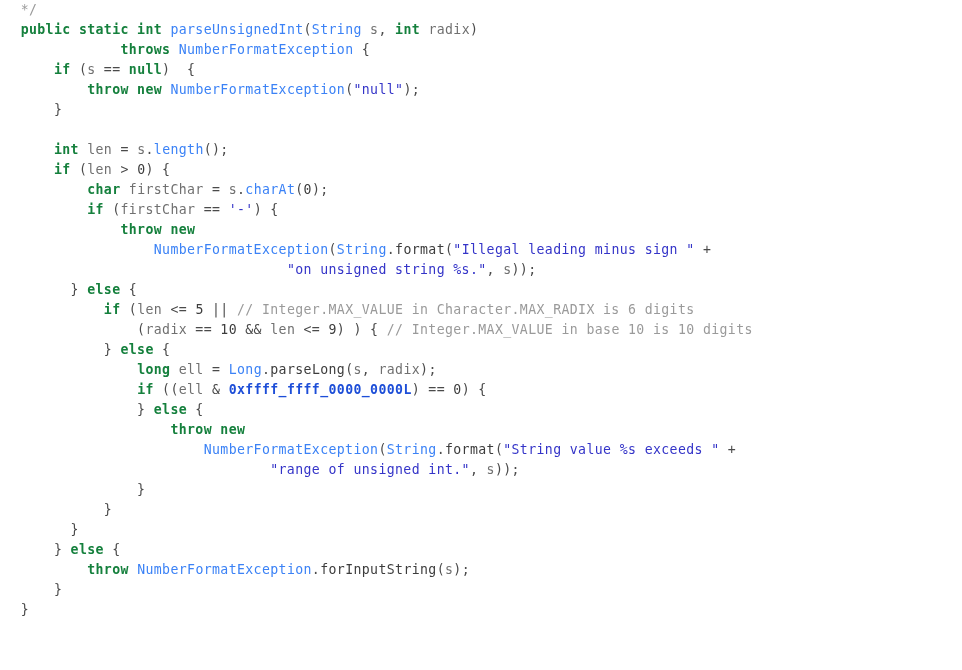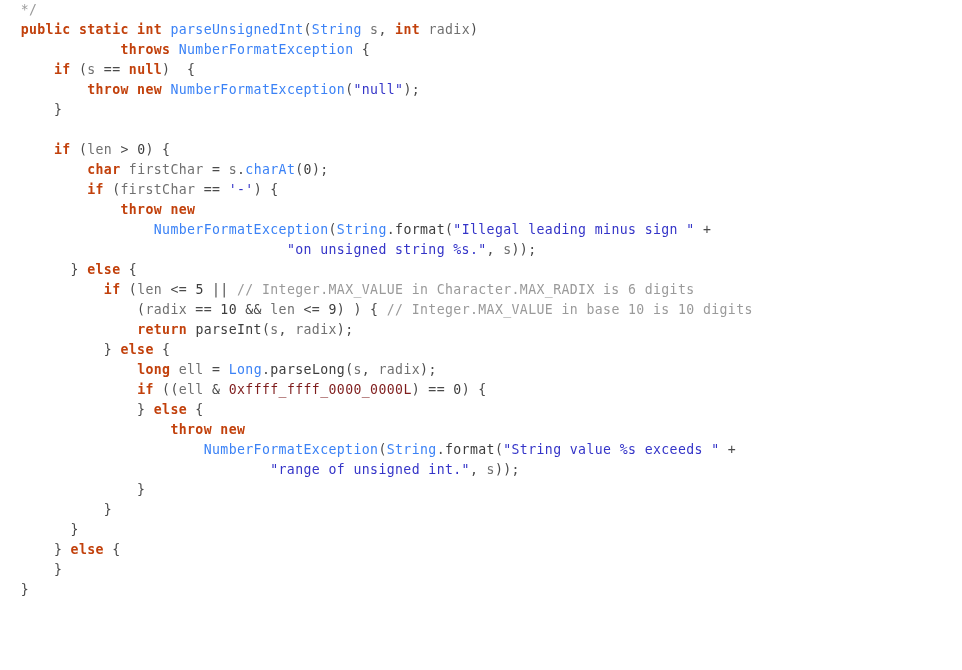--- a/index.html
+++ b/index.html
@@ -28,57 +28,58 @@
     line-height: 20px;
     white-space: pre;
     font-size: 13.2px;
     font-family: "DejaVu Sans Mono", "Liberation Mono", monospace;
     letter-spacing: 0.38px;
     color: #404040;
     padding-left: 4px;
   }
   .tok { white-space: pre; }
   
-  .kw      { color: #c2410c; font-weight: bold; }
+  .kw      { color: #15803d; font-weight: bold; }
   .str     { color: #3434c8; }
   .cmt     { color: #9a9a9a; }
   .typ     { color: #3b82f6; }
   .id      { color: #707070; }
   .num     { color: #3c3c3c; }
-  .numb    { color: #7f1d1d; font-weight: normal; }
+  .numb    { color: #1d4ed8; font-weight: bold; }
   .mth     { color: #3c3c3c; }
   .pun     { color: #4a4a4a; }
 </style>
 </head>
 <body>
 
 <div id="code-listing">
     <div class="code-line"><span class="tok pun">  </span><span class="tok cmt">*/</span></div>
     <div class="code-line"><span class="tok pun">  </span><span class="tok kw">public static int</span><span class="tok pun"> </span><span class="tok typ">parseUnsignedInt</span><span class="tok pun">(</span><span class="tok typ">String</span><span class="tok pun"> </span><span class="tok id">s</span><span class="tok pun">, </span><span class="tok kw">int</span><span class="tok pun"> </span><span class="tok id">radix</span><span class="tok pun">)</span></div>
     <div class="code-line"><span class="tok pun">              </span><span class="tok kw">throws</span><span class="tok pun"> </span><span class="tok typ">NumberFormatException</span><span class="tok pun"> {</span></div>
     <div class="code-line"><span class="tok pun">      </span><span class="tok kw">if</span><span class="tok pun"> (</span><span class="tok id">s</span><span class="tok pun"> == </span><span class="tok kw">null</span><span class="tok pun">)  {</span></div>
     <div class="code-line"><span class="tok pun">          </span><span class="tok kw">throw new</span><span class="tok pun"> </span><span class="tok typ">NumberFormatException</span><span class="tok pun">(</span><span class="tok str">"null"</span><span class="tok pun">);</span></div>
     <div class="code-line"><span class="tok pun">      }</span></div>
     <div class="code-line"><span class="tok pun"></span></div>
+    <div class="code-line"><span class="tok pun">      </span><span class="tok kw">int</span><span class="tok pun"> </span><span class="tok id">len</span><span class="tok pun"> = </span><span class="tok id">s</span><span class="tok pun">.</span><span class="tok typ">length</span><span class="tok pun">();</span></div>
     <div class="code-line"><span class="tok pun">      </span><span class="tok kw">if</span><span class="tok pun"> (</span><span class="tok id">len</span><span class="tok pun"> &gt; </span><span class="tok num">0</span><span class="tok pun">) {</span></div>
     <div class="code-line"><span class="tok pun">          </span><span class="tok kw">char</span><span class="tok pun"> </span><span class="tok id">firstChar</span><span class="tok pun"> = </span><span class="tok id">s</span><span class="tok pun">.</span><span class="tok typ">charAt</span><span class="tok pun">(</span><span class="tok num">0</span><span class="tok pun">);</span></div>
     <div class="code-line"><span class="tok pun">          </span><span class="tok kw">if</span><span class="tok pun"> (</span><span class="tok id">firstChar</span><span class="tok pun"> == </span><span class="tok str">'-'</span><span class="tok pun">) {</span></div>
     <div class="code-line"><span class="tok pun">              </span><span class="tok kw">throw new</span></div>
     <div class="code-line"><span class="tok pun">                  </span><span class="tok typ">NumberFormatException</span><span class="tok pun">(</span><span class="tok typ">String</span><span class="tok pun">.</span><span class="tok mth">format</span><span class="tok pun">(</span><span class="tok str">"Illegal leading minus sign "</span><span class="tok pun"> +</span></div>
     <div class="code-line"><span class="tok pun">                                  </span><span class="tok str">"on unsigned string %s."</span><span class="tok pun">, </span><span class="tok id">s</span><span class="tok pun">));</span></div>
     <div class="code-line"><span class="tok pun">        } </span><span class="tok kw">else</span><span class="tok pun"> {</span></div>
     <div class="code-line"><span class="tok pun">            </span><span class="tok kw">if</span><span class="tok pun"> (</span><span class="tok id">len</span><span class="tok pun"> &lt;= </span><span class="tok num">5</span><span class="tok pun"> || </span><span class="tok cmt">// Integer.MAX_VALUE in Character.MAX_RADIX is 6 digits</span></div>
     <div class="code-line"><span class="tok pun">                (</span><span class="tok id">radix</span><span class="tok pun"> == </span><span class="tok num">10</span><span class="tok pun"> &amp;&amp; </span><span class="tok id">len</span><span class="tok pun"> &lt;= </span><span class="tok num">9</span><span class="tok pun">) ) { </span><span class="tok cmt">// Integer.MAX_VALUE in base 10 is 10 digits</span></div>
-    <div class="code-line"><span class="tok pun">                </span><span class="tok kw">return</span><span class="tok pun"> </span><span class="tok mth">parseInt</span><span class="tok pun">(</span><span class="tok id">s</span><span class="tok pun">, </span><span class="tok id">radix</span><span class="tok pun">);</span></div>
     <div class="code-line"><span class="tok pun">            } </span><span class="tok kw">else</span><span class="tok pun"> {</span></div>
     <div class="code-line"><span class="tok pun">                </span><span class="tok kw">long</span><span class="tok pun"> </span><span class="tok id">ell</span><span class="tok pun"> = </span><span class="tok typ">Long</span><span class="tok pun">.</span><span class="tok mth">parseLong</span><span class="tok pun">(</span><span class="tok id">s</span><span class="tok pun">, </span><span class="tok id">radix</span><span class="tok pun">);</span></div>
     <div class="code-line"><span class="tok pun">                </span><span class="tok kw">if</span><span class="tok pun"> ((</span><span class="tok id">ell</span><span class="tok pun"> &amp; </span><span class="tok numb">0xffff_ffff_0000_0000L</span><span class="tok pun">) == </span><span class="tok num">0</span><span class="tok pun">) {</span></div>
     <div class="code-line"><span class="tok pun">                } </span><span class="tok kw">else</span><span class="tok pun"> {</span></div>
     <div class="code-line"><span class="tok pun">                    </span><span class="tok kw">throw new</span></div>
     <div class="code-line"><span class="tok pun">                        </span><span class="tok typ">NumberFormatException</span><span class="tok pun">(</span><span class="tok typ">String</span><span class="tok pun">.</span><span class="tok mth">format</span><span class="tok pun">(</span><span class="tok str">"String value %s exceeds "</span><span class="tok pun"> +</span></div>
     <div class="code-line"><span class="tok pun">                                </span><span class="tok str">"range of unsigned int."</span><span class="tok pun">, </span><span class="tok id">s</span><span class="tok pun">));</span></div>
     <div class="code-line"><span class="tok pun">                }</span></div>
     <div class="code-line"><span class="tok pun">            }</span></div>
     <div class="code-line"><span class="tok pun">        }</span></div>
     <div class="code-line"><span class="tok pun">      } </span><span class="tok kw">else</span><span class="tok pun"> {</span></div>
+    <div class="code-line"><span class="tok pun">          </span><span class="tok kw">throw</span><span class="tok pun"> </span><span class="tok typ">NumberFormatException</span><span class="tok pun">.</span><span class="tok mth">forInputString</span><span class="tok pun">(</span><span class="tok id">s</span><span class="tok pun">);</span></div>
     <div class="code-line"><span class="tok pun">      }</span></div>
     <div class="code-line"><span class="tok pun">  }</span></div>
   </div>
 
 </body></html>

